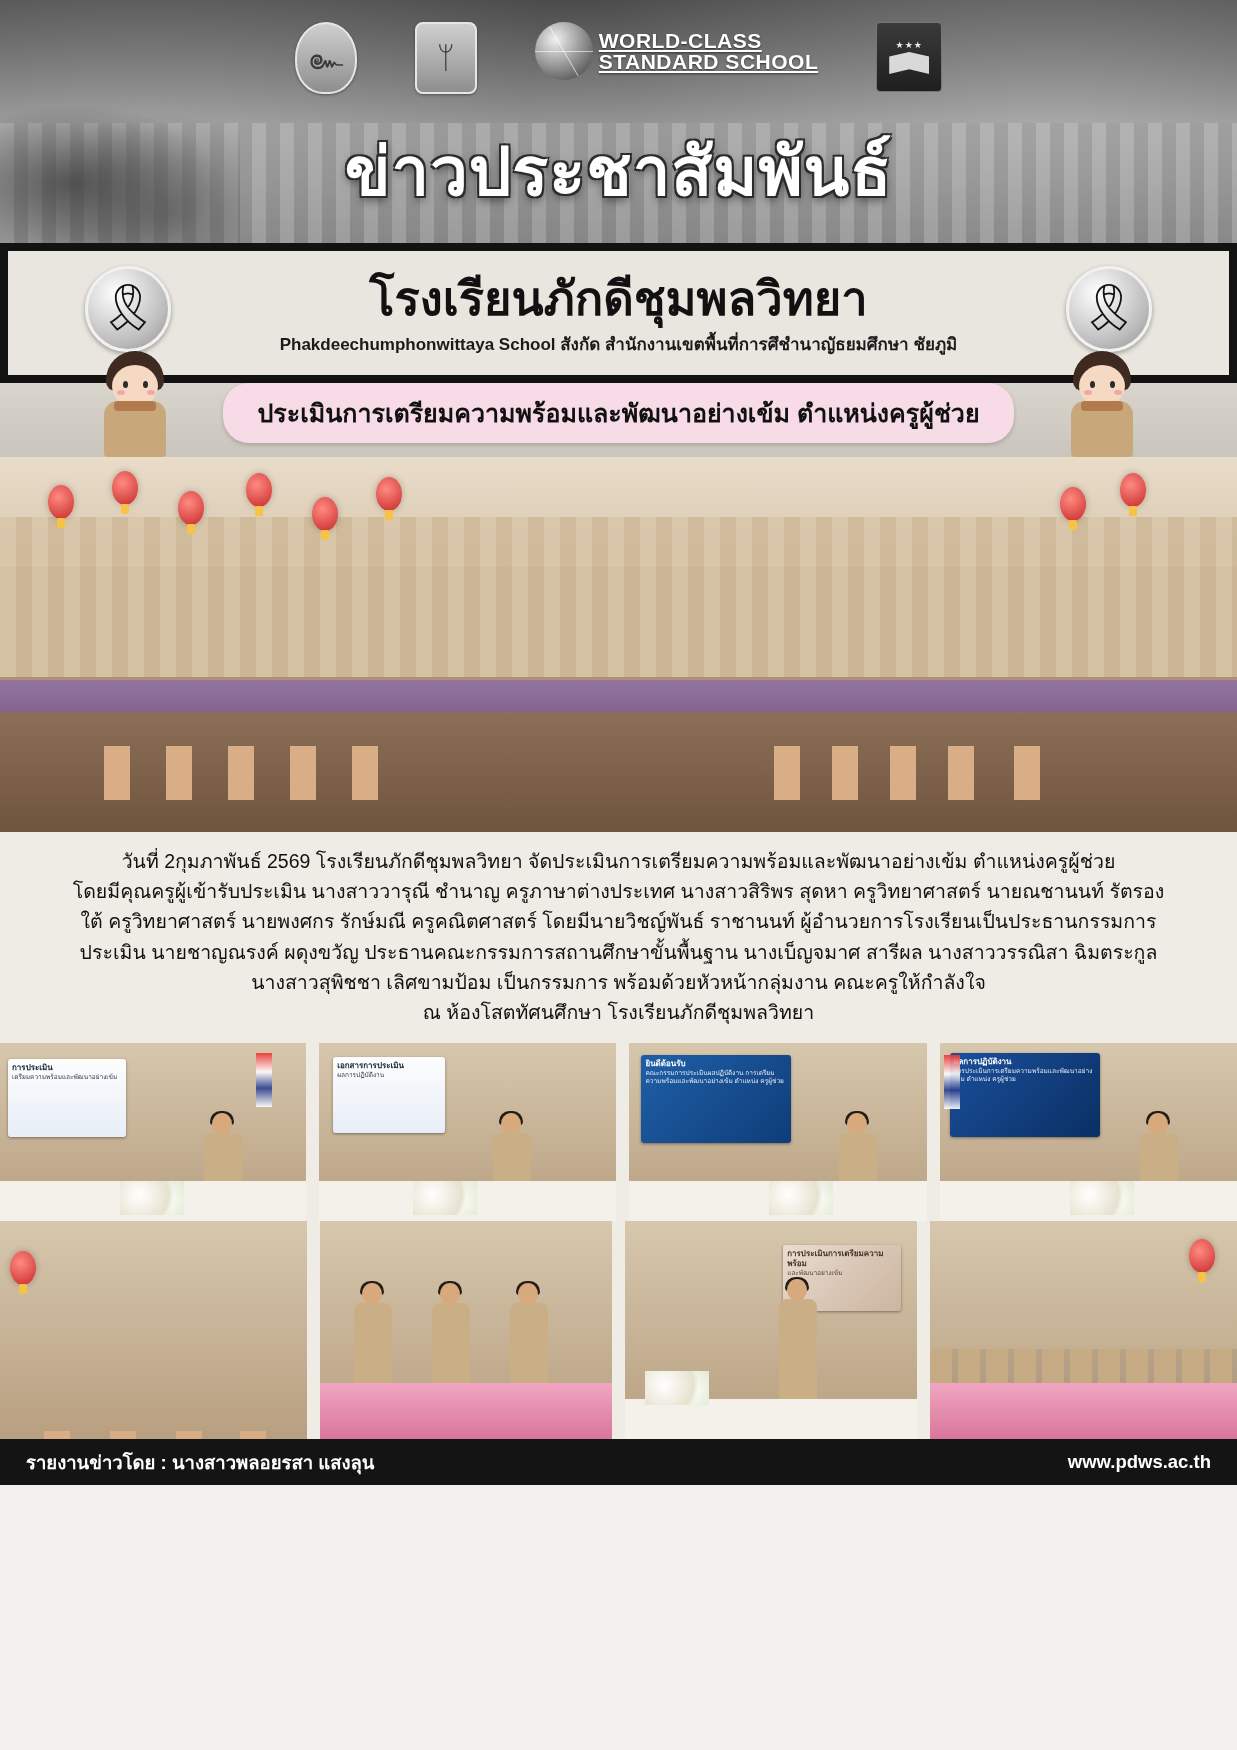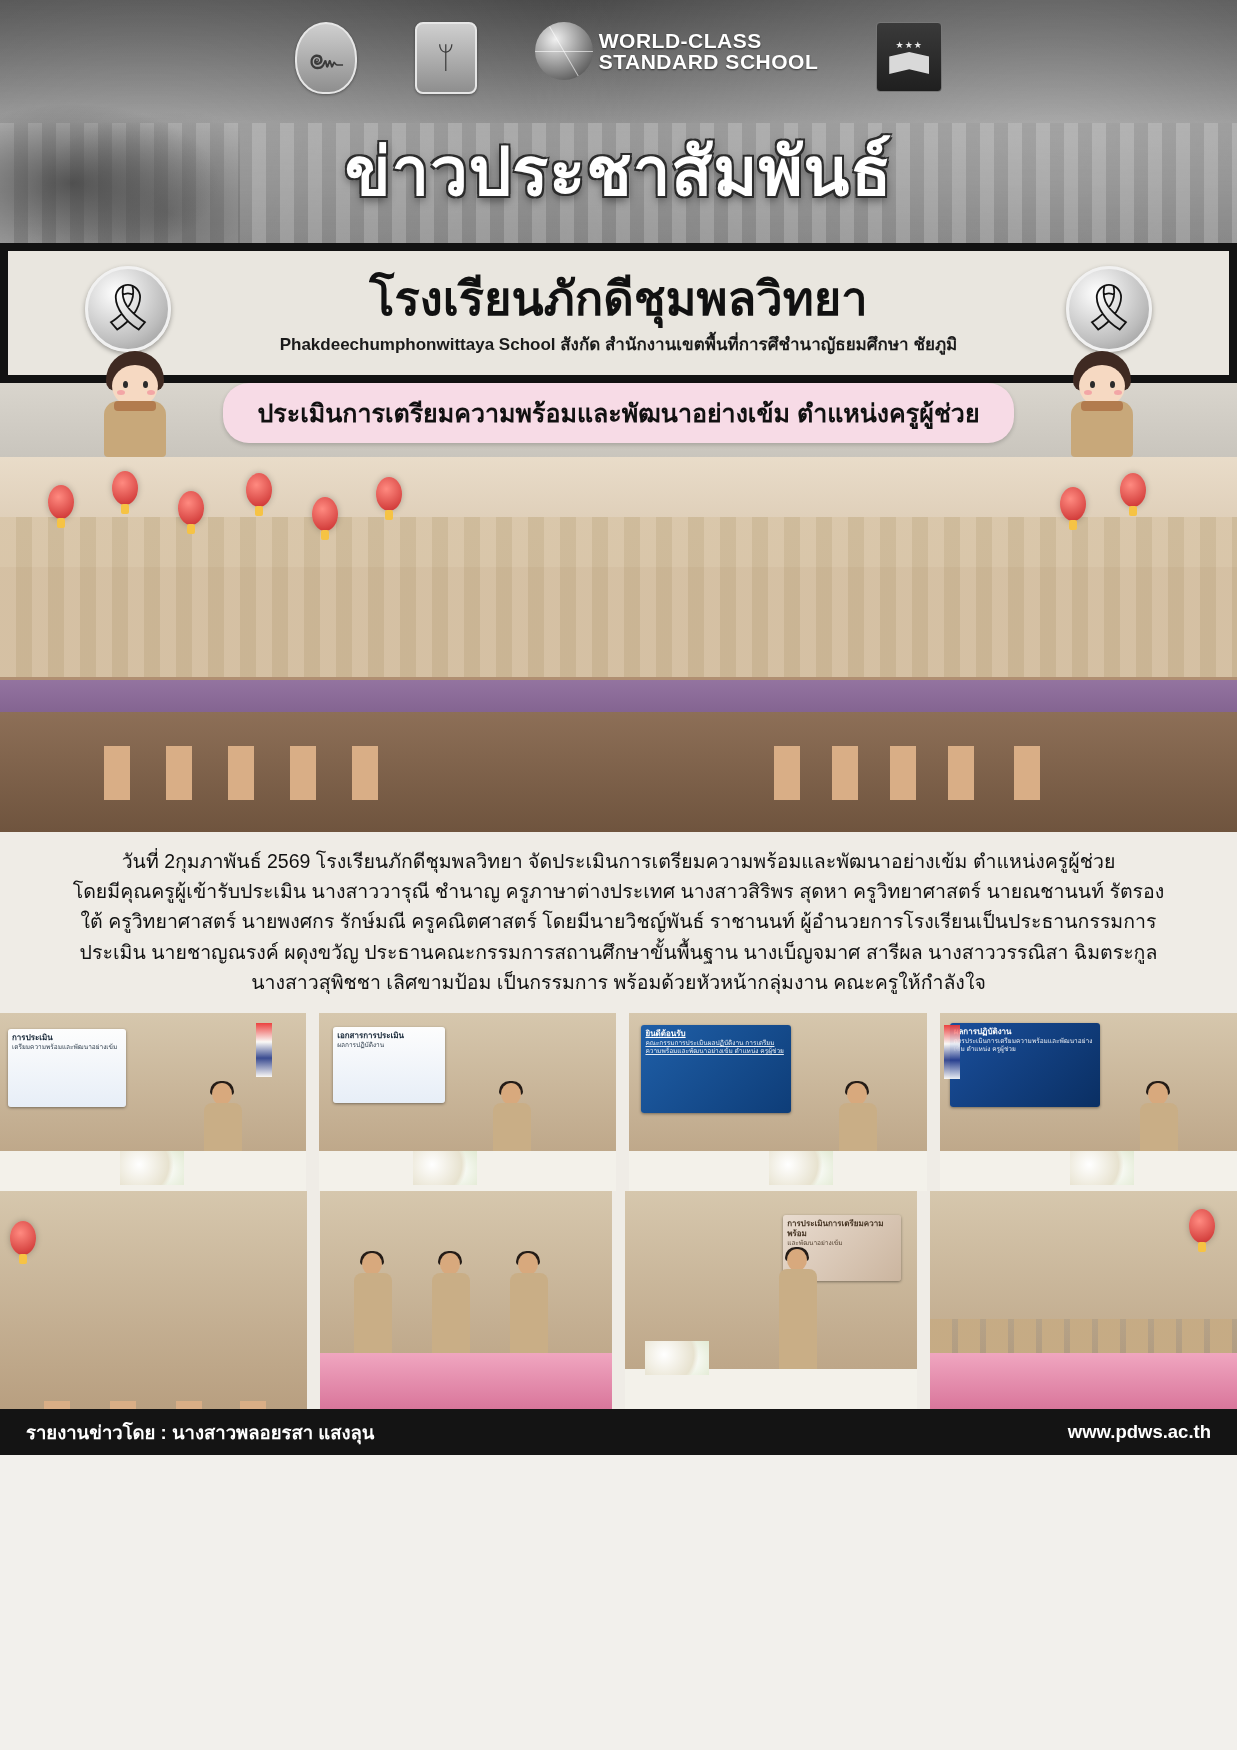--- a/index.html
+++ b/index.html
@@ -76,20 +76,21 @@
     position: relative; overflow: hidden;
   }
   .globe-ball::before, .globe-ball::after {
     content: ""; position: absolute; left: 0; right: 0; top: 50%;
     height: 1px; background: rgba(255,255,255,.6);
   }
   .globe-ball::after { transform: rotate(60deg); }
   .wcs-text {
     color: #fff; line-height: 1.02; font-weight: bold; letter-spacing: .5px;
     text-shadow: 0 1px 2px rgba(0,0,0,.6);
+    text-decoration: underline;
   }
   .wcs-text .l1 { font-size: 21px; }
   .wcs-text .l2 { font-size: 21px; }
   .logo-book {
     width: 66px; height: 70px;
     background: linear-gradient(180deg, #3a3a3a, #1f1f1f);
     border-radius: 4px;
     display: flex; flex-direction: column; align-items: center; justify-content: center;
     color: #e9e9e9; font-size: 9px; gap: 2px;
     border: 1px solid #777;
@@ -468,20 +469,21 @@
         <div class="shins"></div>
       </div>
   </div>
 
   <div class="body-text">
     <div>วันที่ 2กุมภาพันธ์ 2569  โรงเรียนภักดีชุมพลวิทยา จัดประเมินการเตรียมความพร้อมและพัฒนาอย่างเข้ม ตำแหน่งครูผู้ช่วย</div>
     <div>โดยมีคุณครูผู้เข้ารับประเมิน นางสาววารุณี ชำนาญ ครูภาษาต่างประเทศ นางสาวสิริพร สุดหา ครูวิทยาศาสตร์ นายณชานนท์ รัตรอง</div>
     <div>ใต้ ครูวิทยาศาสตร์ นายพงศกร รักษ์มณี  ครูคณิตศาสตร์ โดยมีนายวิชญ์พันธ์ ราชานนท์ ผู้อำนวยการโรงเรียนเป็นประธานกรรมการ</div>
     <div>ประเมิน นายชาญณรงค์ ผดุงขวัญ ประธานคณะกรรมการสถานศึกษาขั้นพื้นฐาน นางเบ็ญจมาศ สารีผล นางสาววรรณิสา ฉิมตระกูล</div>
     <div>นางสาวสุพิชชา เลิศขามป้อม  เป็นกรรมการ พร้อมด้วยหัวหน้ากลุ่มงาน คณะครูให้กำลังใจ</div>
+    <div>ณ ห้องโสตทัศนศึกษา โรงเรียนภักดีชุมพลวิทยา</div>
   </div>
 
   <div class="photo-row r1">
     <div class="cell" style="flex:1.03">
       <div class="scene-wall"></div>
       <div class="screen white" style="left:8px; top:16px; width:118px; height:78px;">
         <div class="st">การประเมิน</div>
         <div class="sb">เตรียมความพร้อมและพัฒนาอย่างเข้ม</div>
       </div>
       <div class="flag" style="right:34px; top:10px;"></div>
@@ -502,21 +504,21 @@
       <div class="speaker" style="left:170px;">
           <div class="hr"></div>
           <div class="h"></div>
           <div class="b"></div>
         </div>
       <div class="table-white"></div>
       <div class="flowers" style="left:94px;"></div>
     </div>
     <div class="cell" style="flex:1">
       <div class="scene-wall"></div>
-      <div class="screen" style="left:12px; top:12px; width:150px; height:88px;text-decoration:underline;">
+      <div class="screen" style="left:12px; top:12px; width:150px; height:88px;">
         <div class="st">ยินดีต้อนรับ</div>
         <div class="sb">คณะกรรมการประเมินผลปฏิบัติงาน การเตรียมความพร้อมและพัฒนาอย่างเข้ม ตำแหน่ง ครูผู้ช่วย</div>
       </div>
       <div class="speaker" style="left:206px;">
           <div class="hr"></div>
           <div class="h"></div>
           <div class="b"></div>
         </div>
       <div class="table-white"></div>
       <div class="flowers" style="left:140px;"></div>

